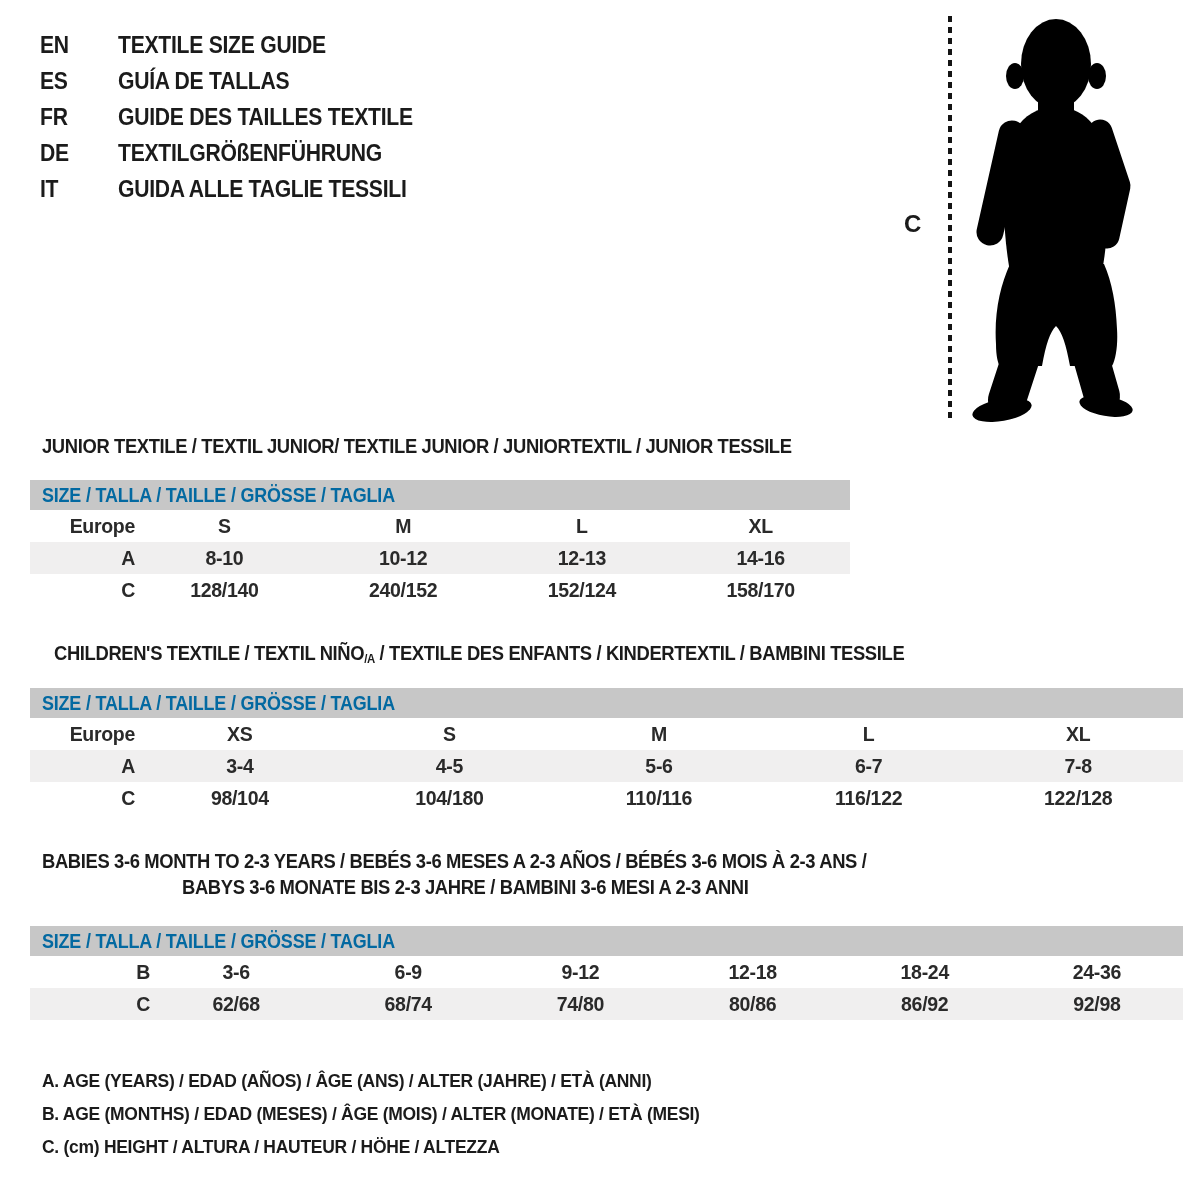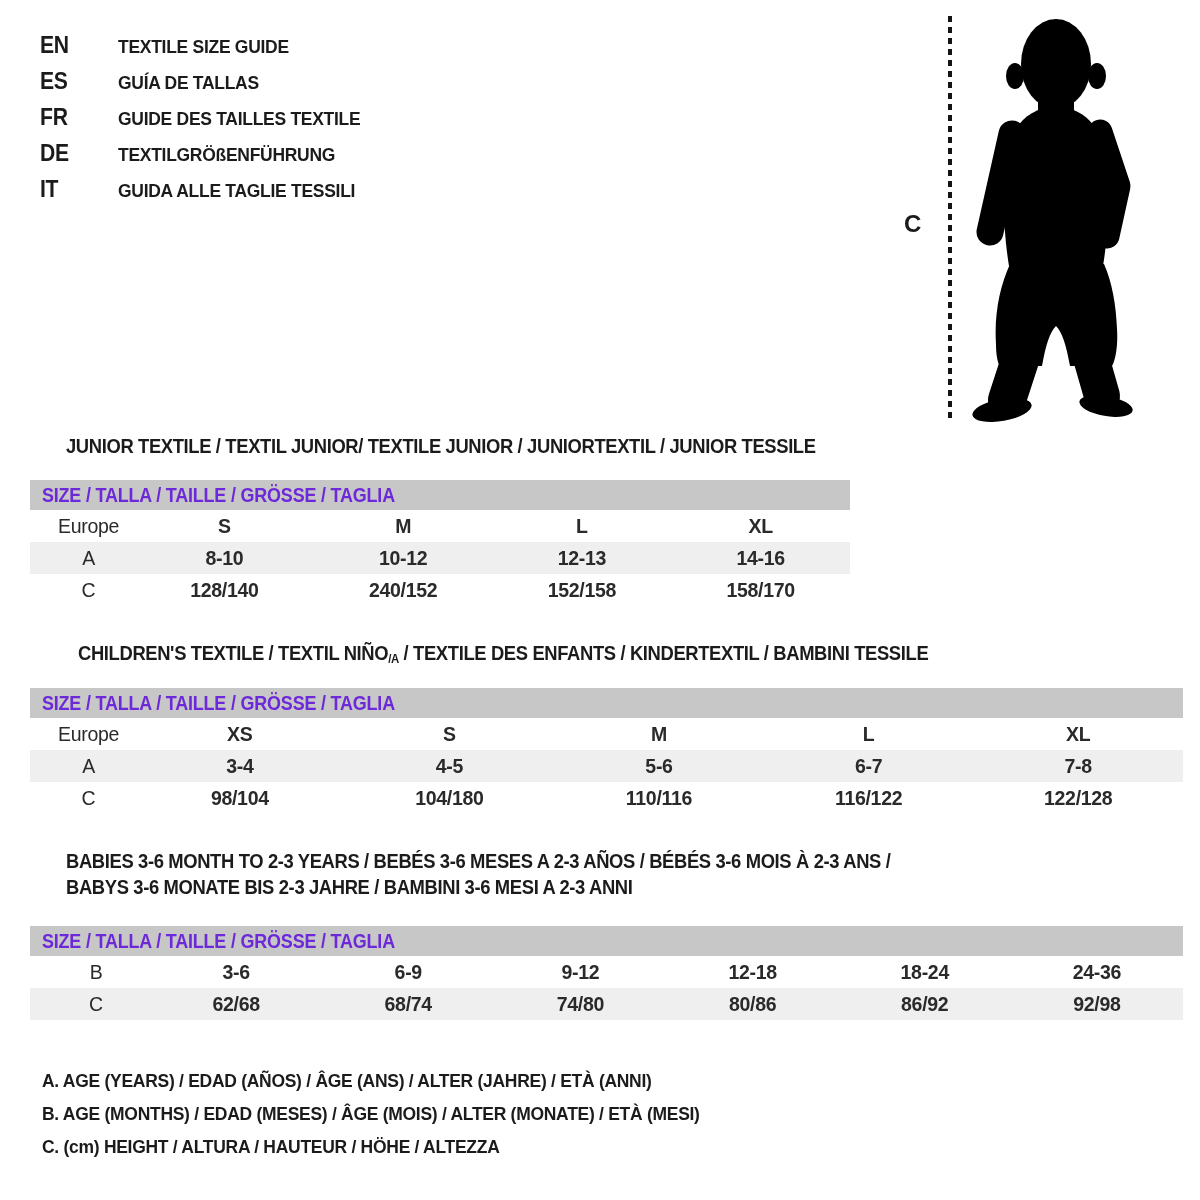--- a/index.html
+++ b/index.html
@@ -8,53 +8,53 @@
     background:#ffffff;color:#1b1b1b;
     font-family:"Liberation Sans","DejaVu Sans",sans-serif;
     -webkit-font-smoothing:antialiased;
   }
   .cond{transform:scaleX(0.92);transform-origin:left center;display:inline-block;white-space:nowrap;}
 
   
   .lang-list{position:absolute;left:40px;top:32px;display:flex;flex-direction:column;gap:13px;}
   .lang-row{display:flex;align-items:baseline;height:23px;}
   .lang-code{width:78px;font-size:23px;font-weight:700;letter-spacing:-0.3px;}
-  .lang-title{font-size:19px;font-weight:700;letter-spacing:-0.3px;}
+  .lang-title{font-size:23px;font-weight:700;letter-spacing:-0.3px;}
 
   
   .measure-line{
     position:absolute;left:948px;top:16px;width:4px;height:402px;
     background:repeating-linear-gradient(to bottom,#141414 0px,#141414 6px,transparent 6px,transparent 11px);
   }
   .measure-label{position:absolute;left:904px;top:210px;font-size:24px;font-weight:700;}
   .toddler{position:absolute;left:960px;top:14px;}
 
   
-  .sec-heading{position:absolute;font-size:20px;font-weight:700;letter-spacing:-0.4px;white-space:nowrap;margin-left:24px;}
+  .sec-heading{position:absolute;font-size:20px;font-weight:700;letter-spacing:-0.4px;white-space:nowrap;}
   #junior-heading{left:42px;top:435px;}
   #children-heading{left:54px;top:642px;}
-  #babies-heading{left:42px;top:848px;line-height:26px;}
+  #babies-heading{left:42px;top:848px;line-height:26px;text-align:center;}
   .sub-a{font-size:0.62em;vertical-align:-0.25em;}
 
   
   .table{position:absolute;}
   #junior-table{left:30px;top:480px;width:820px;}
   #children-table{left:30px;top:688px;width:1153px;}
   #babies-table{left:30px;top:926px;width:1153px;}
   .size-bar{
     height:30px;background:#c7c7c7;display:flex;align-items:center;
     padding-left:12px;box-sizing:border-box;
-    font-size:19.5px;font-weight:700;color:#6d28d9;letter-spacing:-0.2px;
+    font-size:19.5px;font-weight:700;color:#0369a1;letter-spacing:-0.2px;
   }
   .trow{display:grid;align-items:center;height:32px;font-size:19.5px;}
   .t4 .trow{grid-template-columns:105px repeat(4,1fr);}
   .t5 .trow{grid-template-columns:105px repeat(5,1fr);}
   .t6 .trow{grid-template-columns:120px repeat(6,1fr);}
   .trow.alt{background:#f0efef;}
-  .rlabel{padding-left:12px;text-align:center;font-weight:400;letter-spacing:-0.3px;color:#2a2a2a;}
+  .rlabel{padding-left:12px;text-align:right;font-weight:700;letter-spacing:-0.3px;color:#2a2a2a;}
   .cell{text-align:center;font-weight:700;letter-spacing:-0.3px;color:#2a2a2a;}
 
   
   .legend{position:absolute;left:42px;top:1070px;display:flex;flex-direction:column;gap:13px;}
   .legend-line{font-size:19px;font-weight:700;letter-spacing:-0.3px;height:20px;}
 </style>
 </head>
 <body>
 
 <div class="page">
@@ -119,21 +119,21 @@
       <span class="rlabel">A</span>
       <span class="cell">8-10</span>
       <span class="cell">10-12</span>
       <span class="cell">12-13</span>
       <span class="cell">14-16</span>
     </div>
     <div class="trow">
       <span class="rlabel">C</span>
       <span class="cell">128/140</span>
       <span class="cell">240/152</span>
-      <span class="cell">152/158</span>
+      <span class="cell">152/124</span>
       <span class="cell">158/170</span>
     </div>
   </div>
 
   <div class="sec-heading" id="children-heading">
     <span class="cond"><span>CHILDREN'S TEXTILE / TEXTIL NIÑO</span><span class="sub-a">/A</span><span> / TEXTILE DES ENFANTS / KINDERTEXTIL / BAMBINI TESSILE</span></span>
   </div>
   <div class="table t5" id="children-table">
     <div class="size-bar">
       <span class="cond">SIZE / TALLA / TAILLE / GRÖSSE / TAGLIA</span>

